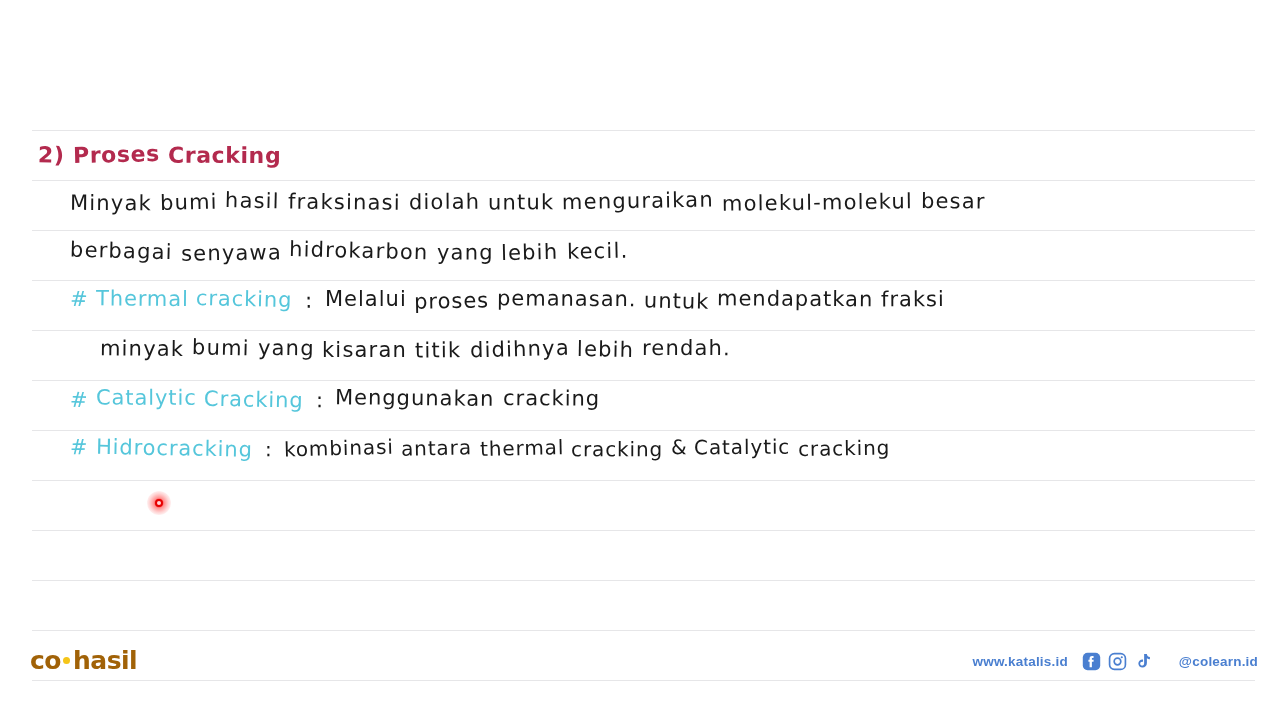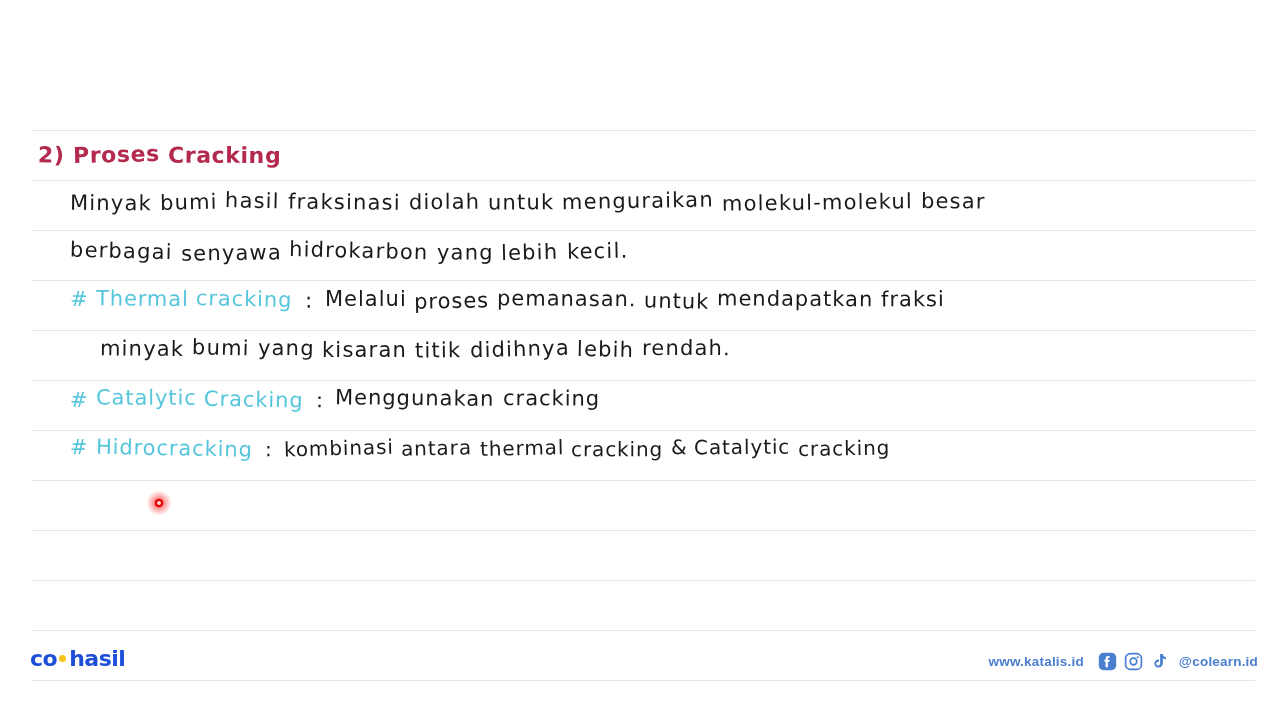--- a/index.html
+++ b/index.html
@@ -103,23 +103,23 @@
     left: 0;
     bottom: 0;
     width: 1280px;
     height: 82px;
   }
   #brand-logo {
     position: absolute;
     left: 30px;
     top: 8px;
     font-family: "DejaVu Sans", sans-serif;
-    font-size: 22px;
+    font-size: 25px;
     font-weight: bold;
-    color: #1d4ed8;
+    color: #a16207;
     letter-spacing: -0.5px;
     display: flex;
     align-items: center;
   }
   #brand-dot {
     display: inline-block;
     width: 7px;
     height: 7px;
     border-radius: 50%;
     background: #f5c518;
@@ -148,21 +148,21 @@
   .social-icon {
     width: 19px;
     height: 19px;
     display: block;
   }
   #social-handle {
     font-family: "Liberation Sans", sans-serif;
     font-size: 13.5px;
     font-weight: bold;
     color: #4a7fd0;
-    margin-left: 3px;
+    margin-left: 19px;
     letter-spacing: 0.2px;
   }
 </style>
 </head>
 <body>
 
 <div id="question-block">
 </div>
 
 <div id="notebook">

